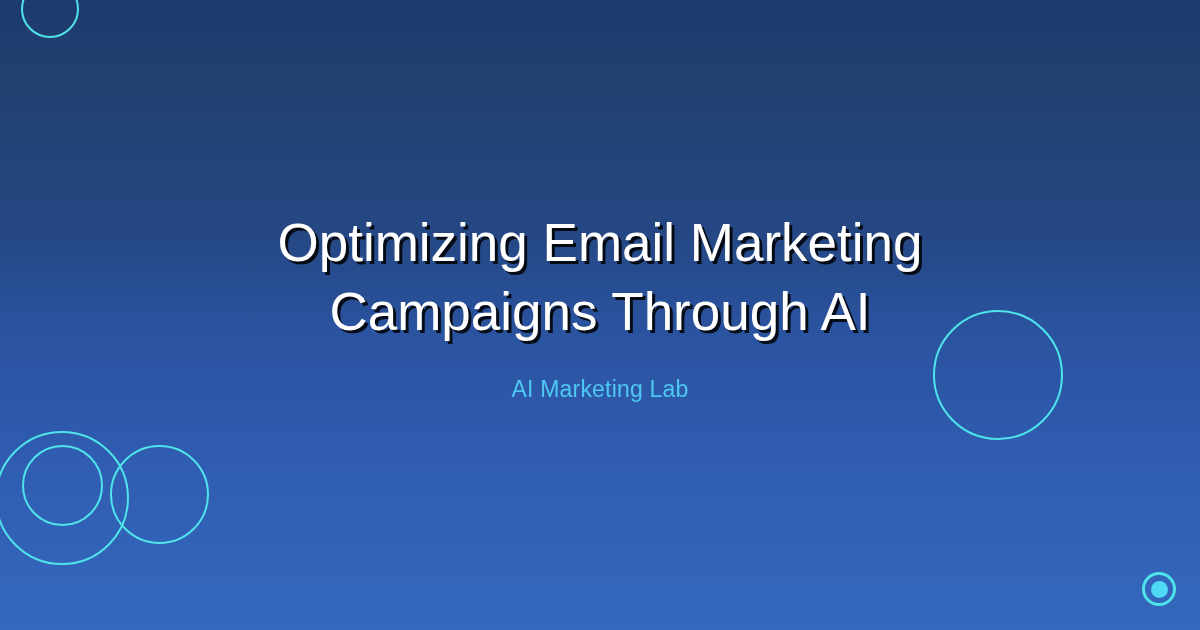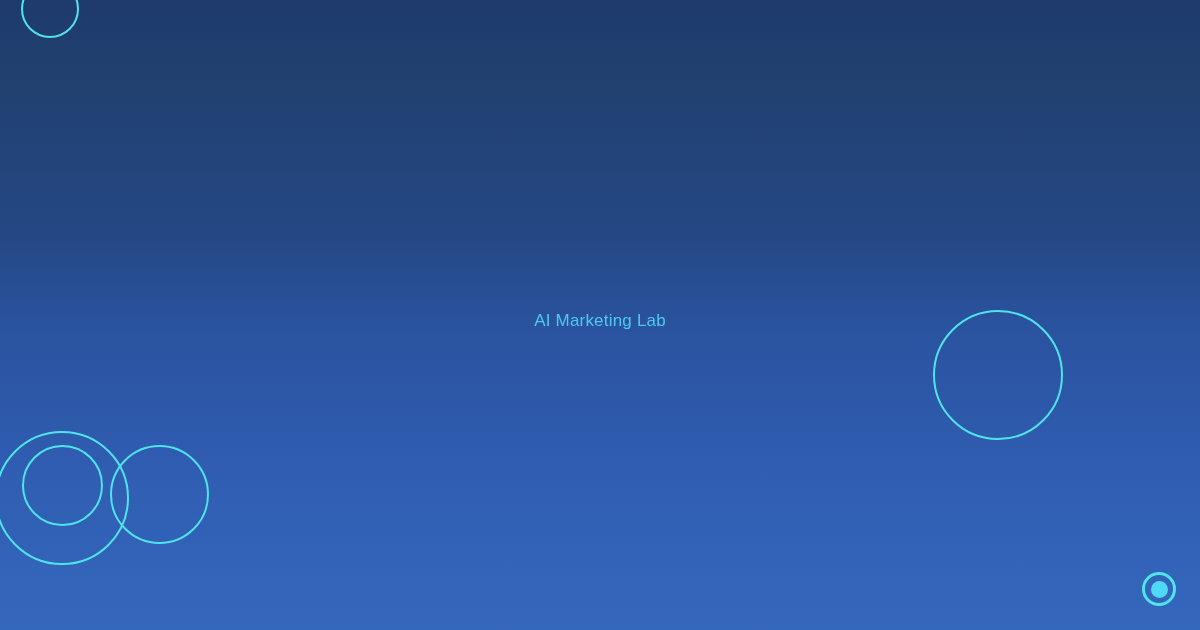--- a/index.html
+++ b/index.html
@@ -81,21 +81,21 @@
     line-height: 1.30;
     letter-spacing: 0px;
     text-shadow: 3px 3px 0 rgba(0,0,0,0.85);
     white-space: pre-line;
   }
   .subtitle {
     margin: 0;
     padding-top: 30px;
     text-align: center;
     color: #4ec8f0;
-    font-size: 17px;
+    font-size: 23px;
     font-weight: normal;
     letter-spacing: 0.2px;
   }
 </style>
 </head>
 <body>
 
 <div id="slide">
 
   <div class="deco-circle c-topleft"></div>
@@ -106,16 +106,17 @@
 
   <div class="deco-circle c-bl-right"></div>
 
   <div class="deco-circle c-right-big"></div>
 
   <div class="indicator">
     <div class="indicator-core"></div>
   </div>
 
   <div class="content">
+    <h1 class="title">Optimizing Email Marketing Campaigns Through AI</h1>
     <p class="subtitle">AI Marketing Lab</p>
   </div>
 
 </div>
 
 </body></html>

